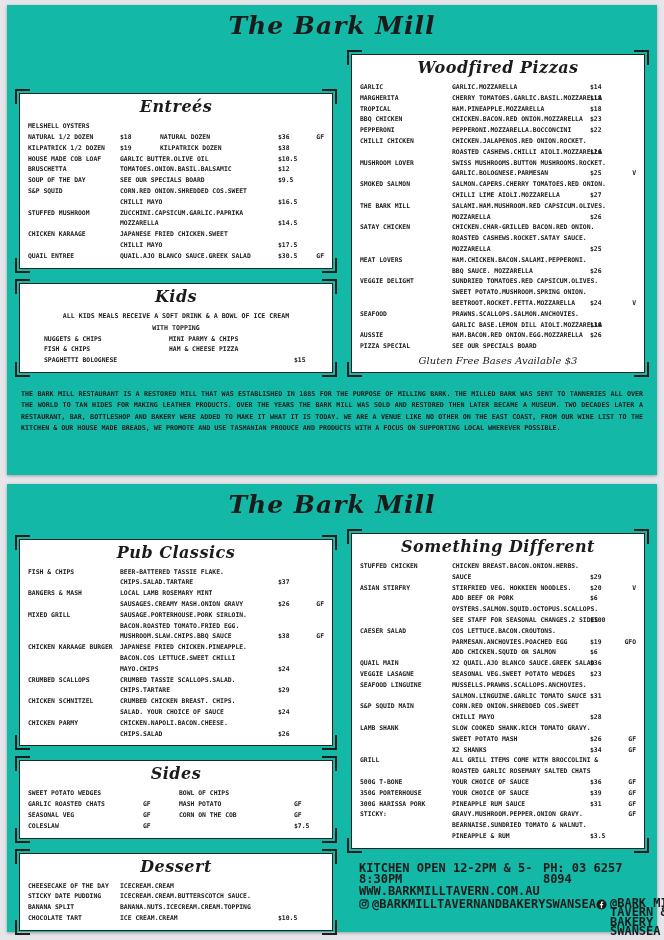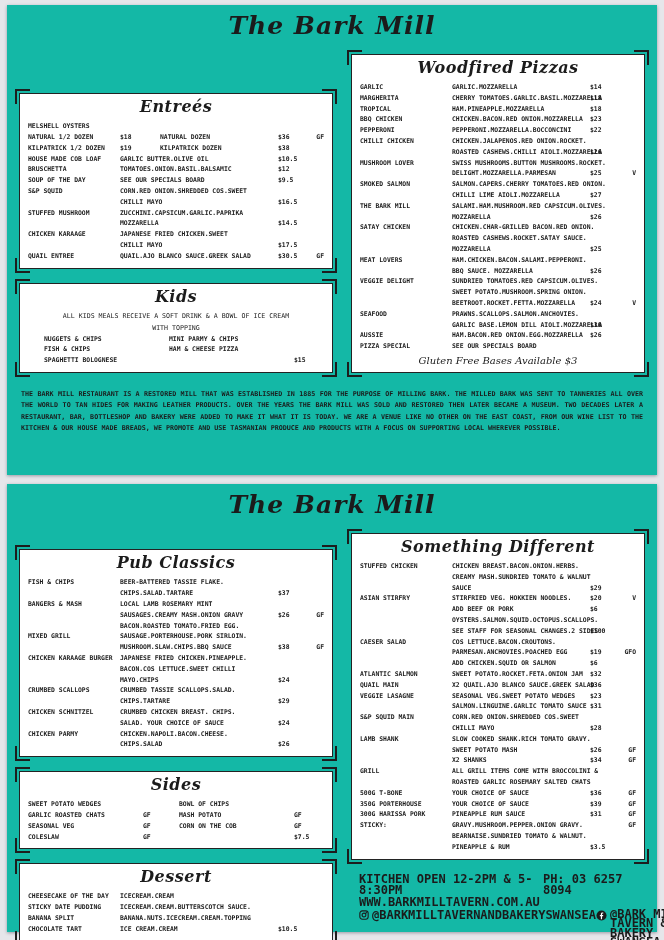--- a/index.html
+++ b/index.html
@@ -40,21 +40,21 @@
   .sn{flex:1;min-width:0;}
   .d{flex:1;min-width:0;font-weight:700;}
   .p{width:30px;flex:none;}
   .t{width:16px;flex:none;text-align:right;}
   .kl{flex:1;padding-left:16px;}
   .kr{flex:1;}
   .sl{flex:1;}
   .st{width:36px;flex:none;}
   .sr{flex:1;}
   .st2{width:30px;flex:none;}
-  .intro{font-size:6.6px;line-height:11px;font-weight:400;text-align:center;margin-top:1px;}
+  .intro{font-size:6.6px;line-height:11px;font-weight:700;text-align:center;margin-top:1px;}
   .note{font-family:"DejaVu Serif", serif;font-style:italic;font-weight:400;
         font-size:10px;text-align:center;margin-top:3px;}
   .about{margin:2px 8px 0;}
   .about-h{font-size:17px;line-height:22px;margin:0 0 2px;}
   .about-p{font-size:6.7px;line-height:11.3px;font-weight:700;text-align:justify;margin:0;}
   .footer{margin:2px 10px 8px 14px;font-size:12px;line-height:11px;font-weight:700;}
   .f-top{display:flex;justify-content:space-between;}
   .f-site{margin-top:1px;}
   .f-social{display:flex;justify-content:space-between;align-items:flex-start;margin-top:2px;}
   .soc{display:flex;align-items:flex-start;gap:3px;}
@@ -233,21 +233,21 @@
                 <span class="t"></span>
               </div>
               <div class="row">
                 <span class="n">MUSHROOM LOVER</span>
                 <span class="d">SWISS MUSHROOMS.BUTTON MUSHROOMS.ROCKET.</span>
                 <span class="p"></span>
                 <span class="t"></span>
               </div>
               <div class="row">
                 <span class="n"></span>
-                <span class="d">DELIGHT.MOZZARELLA.PARMESAN</span>
+                <span class="d">GARLIC.BOLOGNESE.PARMESAN</span>
                 <span class="p">$25</span>
                 <span class="t">V</span>
               </div>
               <div class="row">
                 <span class="n">SMOKED SALMON</span>
                 <span class="d">SALMON.CAPERS.CHERRY TOMATOES.RED ONION.</span>
                 <span class="p"></span>
                 <span class="t"></span>
               </div>
               <div class="row">
@@ -379,28 +379,28 @@
                 <span class="p"></span>
                 <span class="t"></span>
               </div>
               <div class="row">
                 <span class="n"></span>
                 <span class="d">SAUSAGES.CREAMY MASH.ONION GRAVY</span>
                 <span class="p">$26</span>
                 <span class="t">GF</span>
               </div>
               <div class="row">
-                <span class="n"></span>
-                <span class="d">BACON.ROASTED TOMATO.FRIED EGG.</span>
-                <span class="p"></span>
-                <span class="t"></span>
-              </div>
-              <div class="row">
                 <span class="n">MIXED GRILL</span>
                 <span class="d">SAUSAGE.PORTERHOUSE.PORK SIRLOIN.</span>
+                <span class="p"></span>
+                <span class="t"></span>
+              </div>
+              <div class="row">
+                <span class="n"></span>
+                <span class="d">BACON.ROASTED TOMATO.FRIED EGG.</span>
                 <span class="p"></span>
                 <span class="t"></span>
               </div>
               <div class="row">
                 <span class="n"></span>
                 <span class="d">MUSHROOM.SLAW.CHIPS.BBQ SAUCE</span>
                 <span class="p">$38</span>
                 <span class="t">GF</span>
               </div>
               <div class="row">
@@ -535,26 +535,20 @@
           <h3 class="sec-h script">Something Different</h3>
           <div class="rows">
               <div class="row">
                 <span class="n">STUFFED CHICKEN</span>
                 <span class="d">CHICKEN BREAST.BACON.ONION.HERBS.</span>
                 <span class="p"></span>
                 <span class="t"></span>
               </div>
               <div class="row">
                 <span class="n"></span>
-                <span class="d">CREAMY MASH.SUNDRIED TOMATO &amp; WALNUT</span>
-                <span class="p"></span>
-                <span class="t"></span>
-              </div>
-              <div class="row">
-                <span class="n"></span>
                 <span class="d">SAUCE</span>
                 <span class="p">$29</span>
                 <span class="t"></span>
               </div>
               <div class="row">
                 <span class="n">ASIAN STIRFRY</span>
                 <span class="d">STIRFRIED VEG. HOKKIEN NOODLES.</span>
                 <span class="p">$20</span>
                 <span class="t">V</span>
               </div>
@@ -588,35 +582,35 @@
                 <span class="p">$19</span>
                 <span class="t">GFO</span>
               </div>
               <div class="row">
                 <span class="n"></span>
                 <span class="d">ADD CHICKEN.SQUID OR SALMON</span>
                 <span class="p">$6</span>
                 <span class="t"></span>
               </div>
               <div class="row">
-                <span class="n">ATLANTIC SALMON</span>
-                <span class="d">SWEET POTATO.ROCKET.FETA.ONION JAM</span>
-                <span class="p">$32</span>
-                <span class="t"></span>
-              </div>
-              <div class="row">
                 <span class="n">QUAIL MAIN</span>
                 <span class="d">X2 QUAIL.AJO BLANCO SAUCE.GREEK SALAD</span>
                 <span class="p">$36</span>
                 <span class="t"></span>
               </div>
               <div class="row">
                 <span class="n">VEGGIE LASAGNE</span>
                 <span class="d">SEASONAL VEG.SWEET POTATO WEDGES</span>
                 <span class="p">$23</span>
+                <span class="t"></span>
+              </div>
+              <div class="row">
+                <span class="n">SEAFOOD LINGUINE</span>
+                <span class="d">MUSSELLS.PRAWNS.SCALLOPS.ANCHOVIES.</span>
+                <span class="p"></span>
                 <span class="t"></span>
               </div>
               <div class="row">
                 <span class="n"></span>
                 <span class="d">SALMON.LINGUINE.GARLIC TOMATO SAUCE</span>
                 <span class="p">$31</span>
                 <span class="t"></span>
               </div>
               <div class="row">
                 <span class="n">S&amp;P SQUID MAIN</span>

